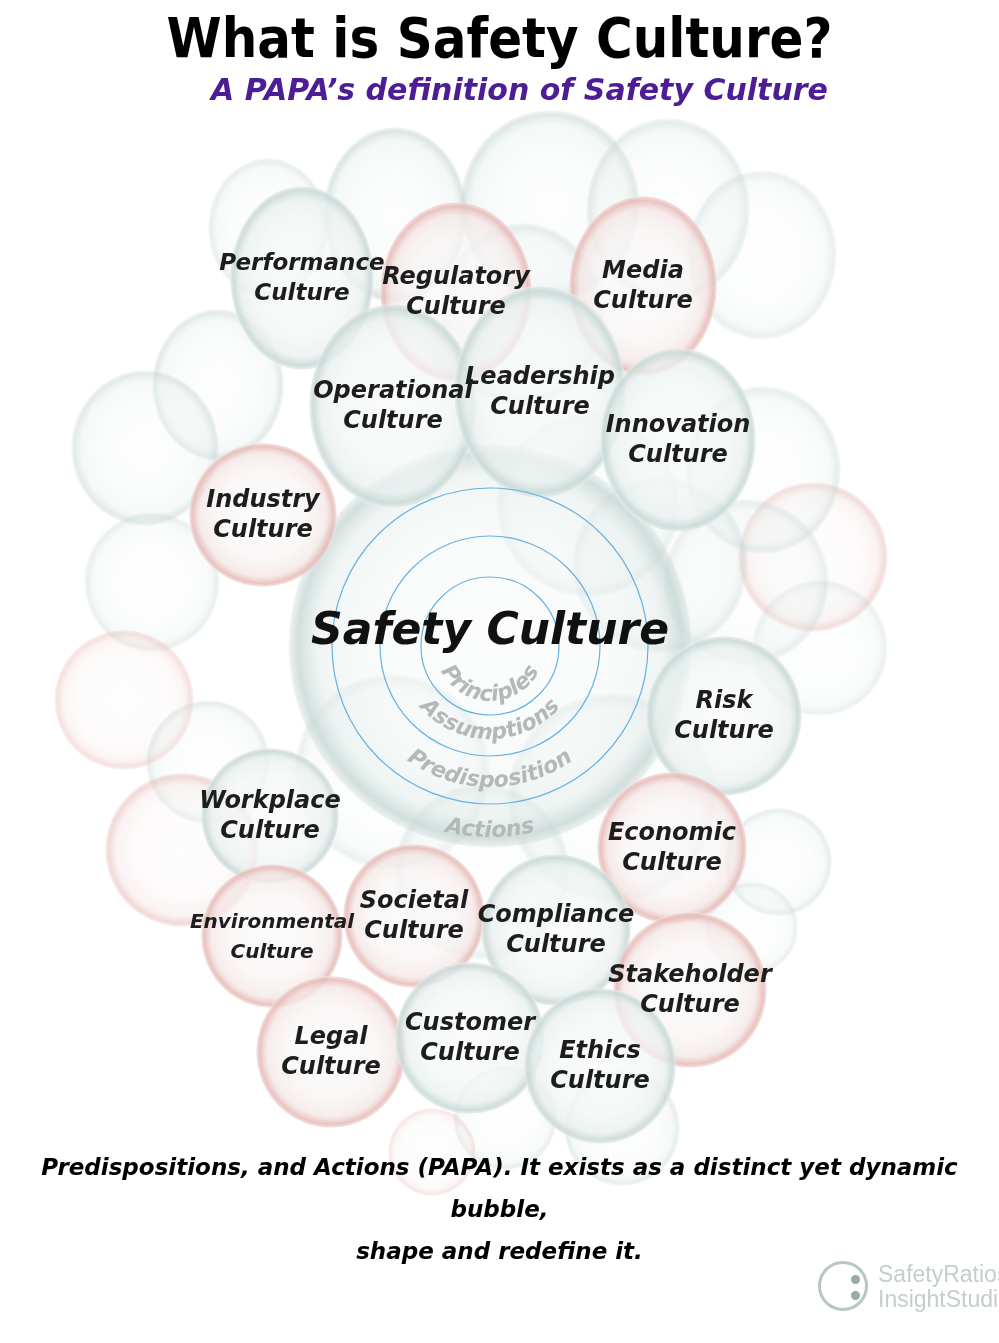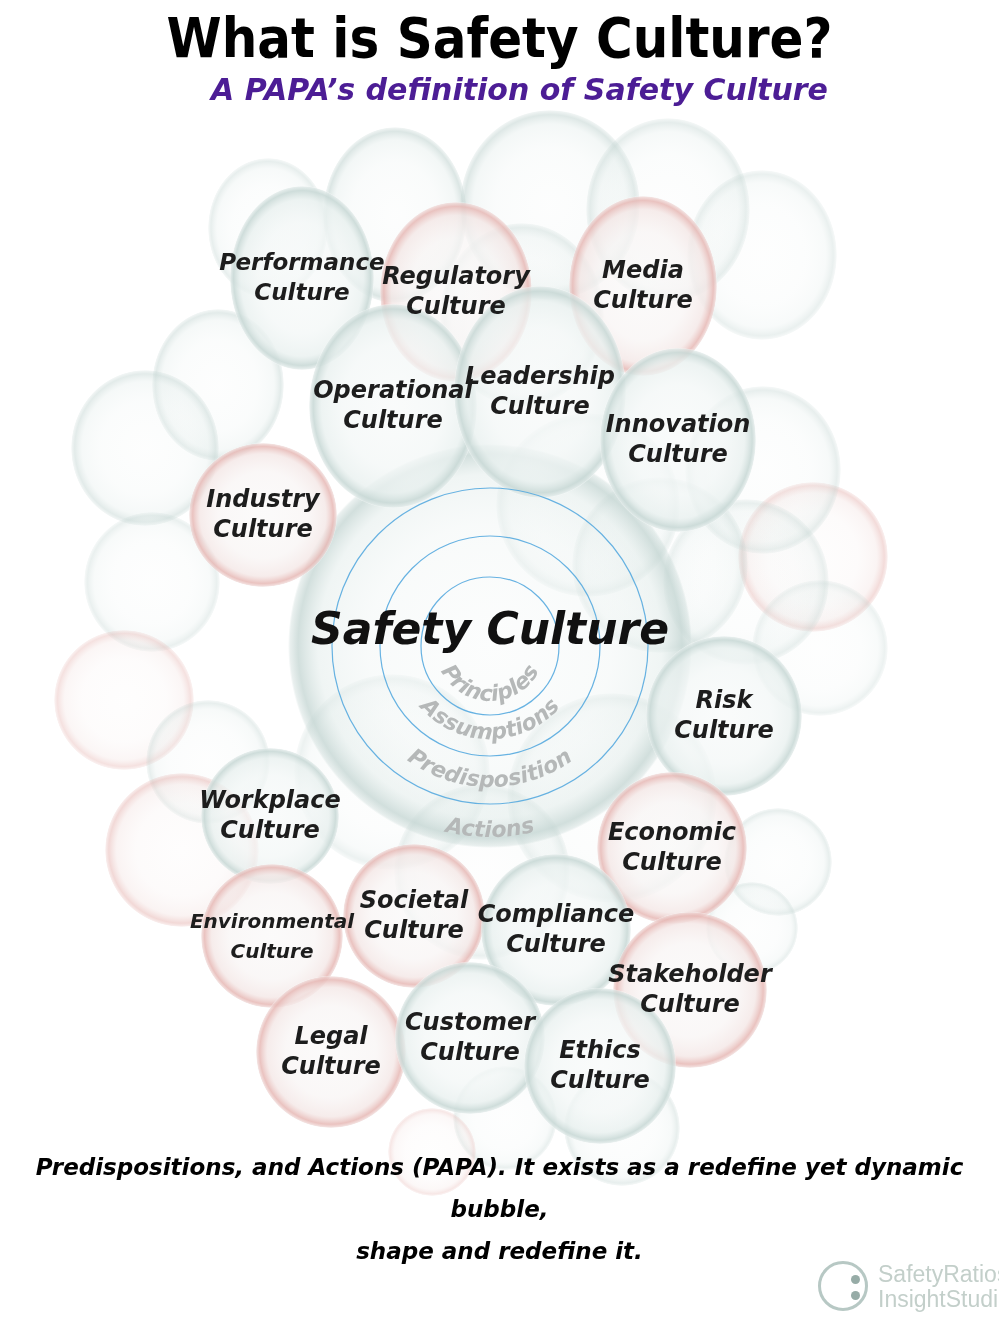--- a/index.html
+++ b/index.html
@@ -180,21 +180,21 @@
         <text x="414" y="908" text-anchor="middle" font-size="24" font-weight="bold" font-style="italic" fill="#1d1d1d" font-family="&quot;DejaVu Sans&quot;,&quot;Liberation Sans&quot;,sans-serif"><tspan x="414" dy="0">Societal</tspan><tspan x="414" dy="30">Culture</tspan></text>
         <text x="556" y="922" text-anchor="middle" font-size="24" font-weight="bold" font-style="italic" fill="#1d1d1d" font-family="&quot;DejaVu Sans&quot;,&quot;Liberation Sans&quot;,sans-serif"><tspan x="556" dy="0">Compliance</tspan><tspan x="556" dy="30">Culture</tspan></text>
         <text x="690" y="982" text-anchor="middle" font-size="24" font-weight="bold" font-style="italic" fill="#1d1d1d" font-family="&quot;DejaVu Sans&quot;,&quot;Liberation Sans&quot;,sans-serif"><tspan x="690" dy="0">Stakeholder</tspan><tspan x="690" dy="30">Culture</tspan></text>
         <text x="331" y="1044" text-anchor="middle" font-size="24" font-weight="bold" font-style="italic" fill="#1d1d1d" font-family="&quot;DejaVu Sans&quot;,&quot;Liberation Sans&quot;,sans-serif"><tspan x="331" dy="0">Legal</tspan><tspan x="331" dy="30">Culture</tspan></text>
         <text x="470" y="1030" text-anchor="middle" font-size="24" font-weight="bold" font-style="italic" fill="#1d1d1d" font-family="&quot;DejaVu Sans&quot;,&quot;Liberation Sans&quot;,sans-serif"><tspan x="470" dy="0">Customer</tspan><tspan x="470" dy="30">Culture</tspan></text>
         <text x="600" y="1058" text-anchor="middle" font-size="24" font-weight="bold" font-style="italic" fill="#1d1d1d" font-family="&quot;DejaVu Sans&quot;,&quot;Liberation Sans&quot;,sans-serif"><tspan x="600" dy="0">Ethics</tspan><tspan x="600" dy="30">Culture</tspan></text>
       </g>
   </svg>
 
   <div class="footer">
-    <div>Predispositions, and Actions (PAPA). It exists as a redefine yet dynamic bubble,</div>
+    <div>Predispositions, and Actions (PAPA). It exists as a distinct yet dynamic bubble,</div>
     <div>shape and redefine it.</div>
   </div>
 
   <div class="logo">
     <div class="logo-circle"></div>
     <div class="logo-dot d1"></div>
     <div class="logo-dot d2"></div>
     <div class="logo-text">
       <div>SafetyRatios</div>
       <div>InsightStudio</div>

